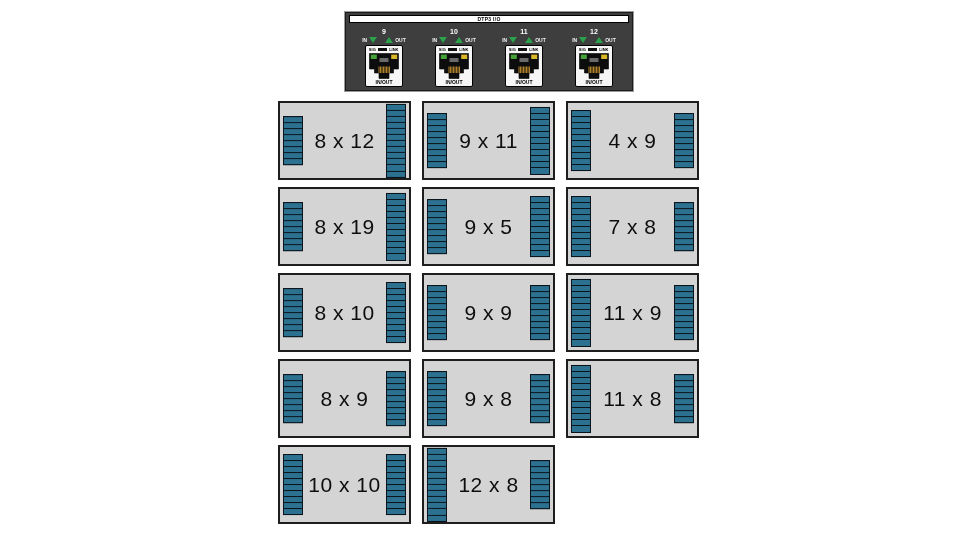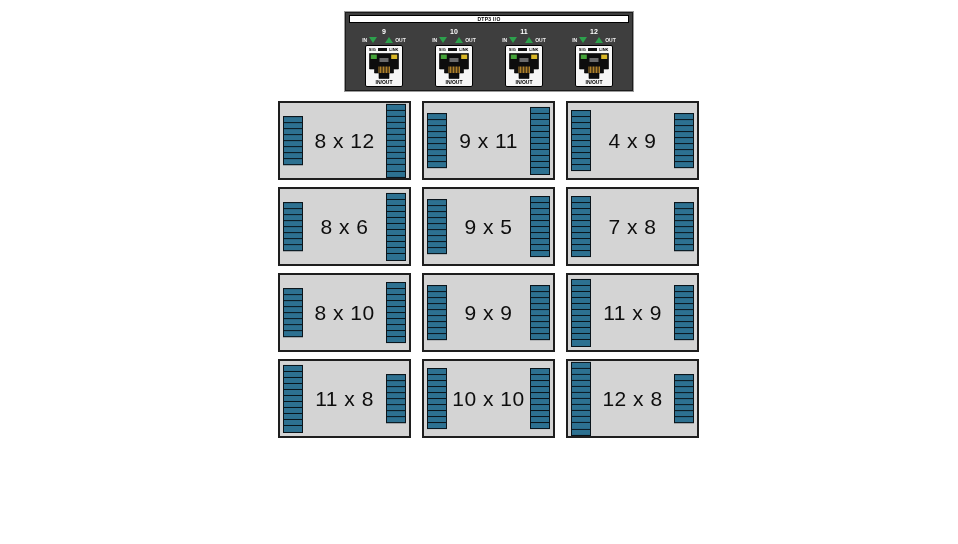--- a/index.html
+++ b/index.html
@@ -309,21 +309,21 @@
       <div class="strip left">
         <div class="seg"></div>
         <div class="seg"></div>
         <div class="seg"></div>
         <div class="seg"></div>
         <div class="seg"></div>
         <div class="seg"></div>
         <div class="seg"></div>
         <div class="seg"></div>
       </div>
-      <div class="mlabel">8 x 6</div>
+      <div class="mlabel">8 x 19</div>
       <div class="strip right">
         <div class="seg"></div>
         <div class="seg"></div>
         <div class="seg"></div>
         <div class="seg"></div>
         <div class="seg"></div>
         <div class="seg"></div>
         <div class="seg"></div>
         <div class="seg"></div>
         <div class="seg"></div>
@@ -442,20 +442,68 @@
         <div class="seg"></div>
         <div class="seg"></div>
         <div class="seg"></div>
         <div class="seg"></div>
         <div class="seg"></div>
         <div class="seg"></div>
       </div>
       <div class="mlabel">11 x 9</div>
       <div class="strip right">
         <div class="seg"></div>
+        <div class="seg"></div>
+        <div class="seg"></div>
+        <div class="seg"></div>
+        <div class="seg"></div>
+        <div class="seg"></div>
+        <div class="seg"></div>
+        <div class="seg"></div>
+        <div class="seg"></div>
+      </div>
+    </div>
+    <div class="mbox">
+      <div class="strip left">
+        <div class="seg"></div>
+        <div class="seg"></div>
+        <div class="seg"></div>
+        <div class="seg"></div>
+        <div class="seg"></div>
+        <div class="seg"></div>
+        <div class="seg"></div>
+        <div class="seg"></div>
+      </div>
+      <div class="mlabel">8 x 9</div>
+      <div class="strip right">
+        <div class="seg"></div>
+        <div class="seg"></div>
+        <div class="seg"></div>
+        <div class="seg"></div>
+        <div class="seg"></div>
+        <div class="seg"></div>
+        <div class="seg"></div>
+        <div class="seg"></div>
+        <div class="seg"></div>
+      </div>
+    </div>
+    <div class="mbox">
+      <div class="strip left">
+        <div class="seg"></div>
+        <div class="seg"></div>
+        <div class="seg"></div>
+        <div class="seg"></div>
+        <div class="seg"></div>
+        <div class="seg"></div>
+        <div class="seg"></div>
+        <div class="seg"></div>
+        <div class="seg"></div>
+      </div>
+      <div class="mlabel">9 x 8</div>
+      <div class="strip right">
         <div class="seg"></div>
         <div class="seg"></div>
         <div class="seg"></div>
         <div class="seg"></div>
         <div class="seg"></div>
         <div class="seg"></div>
         <div class="seg"></div>
         <div class="seg"></div>
       </div>
     </div>

